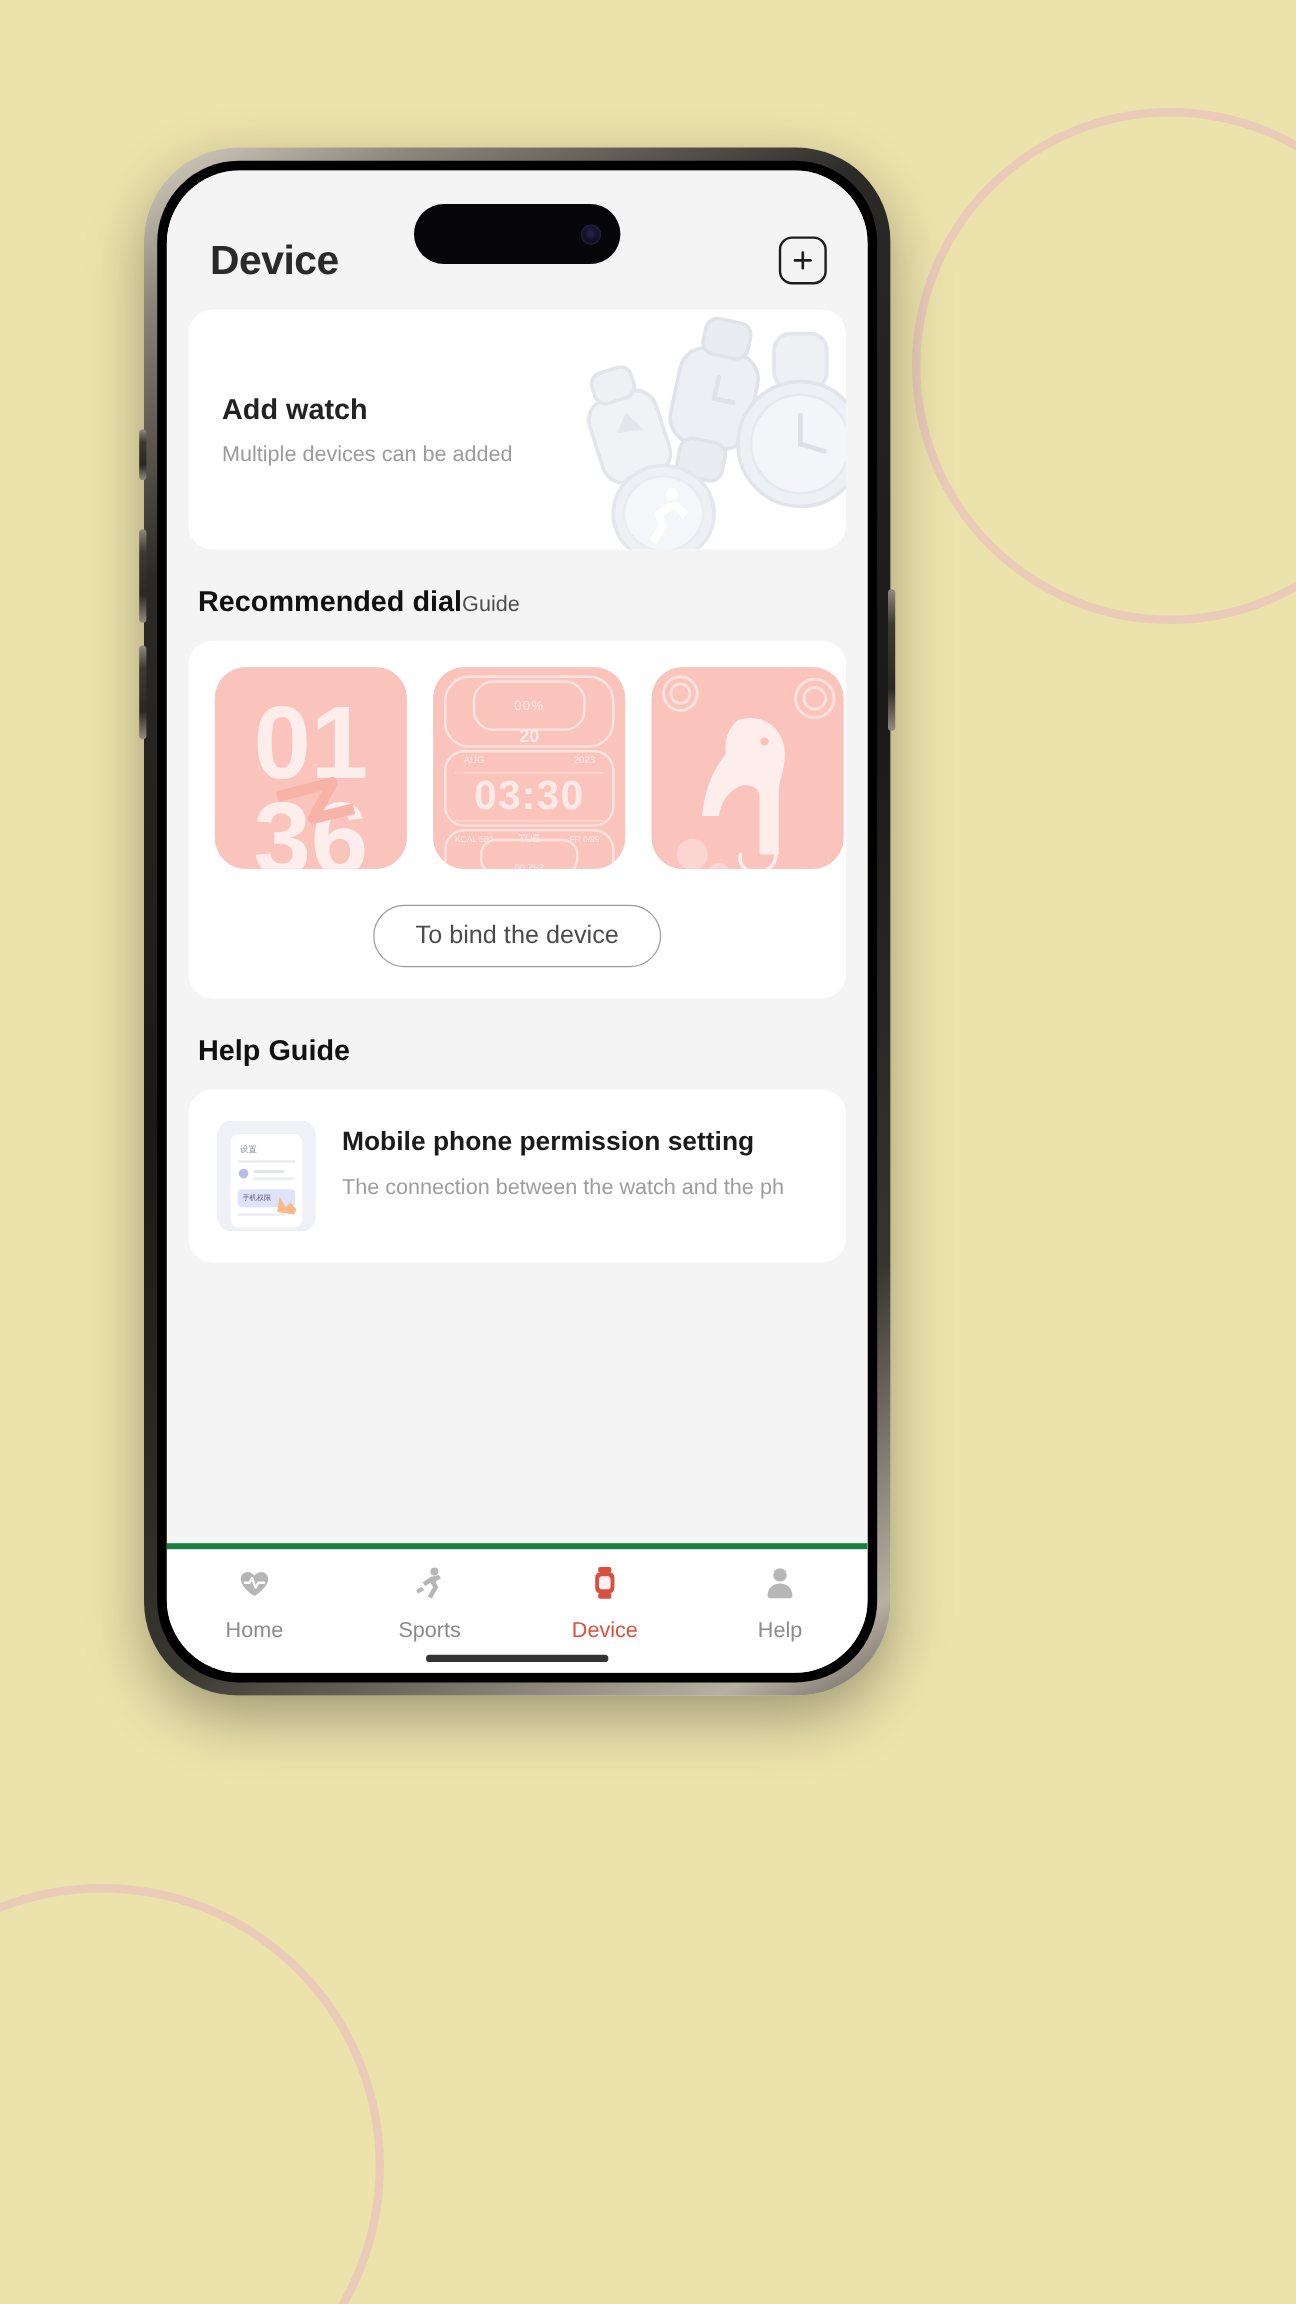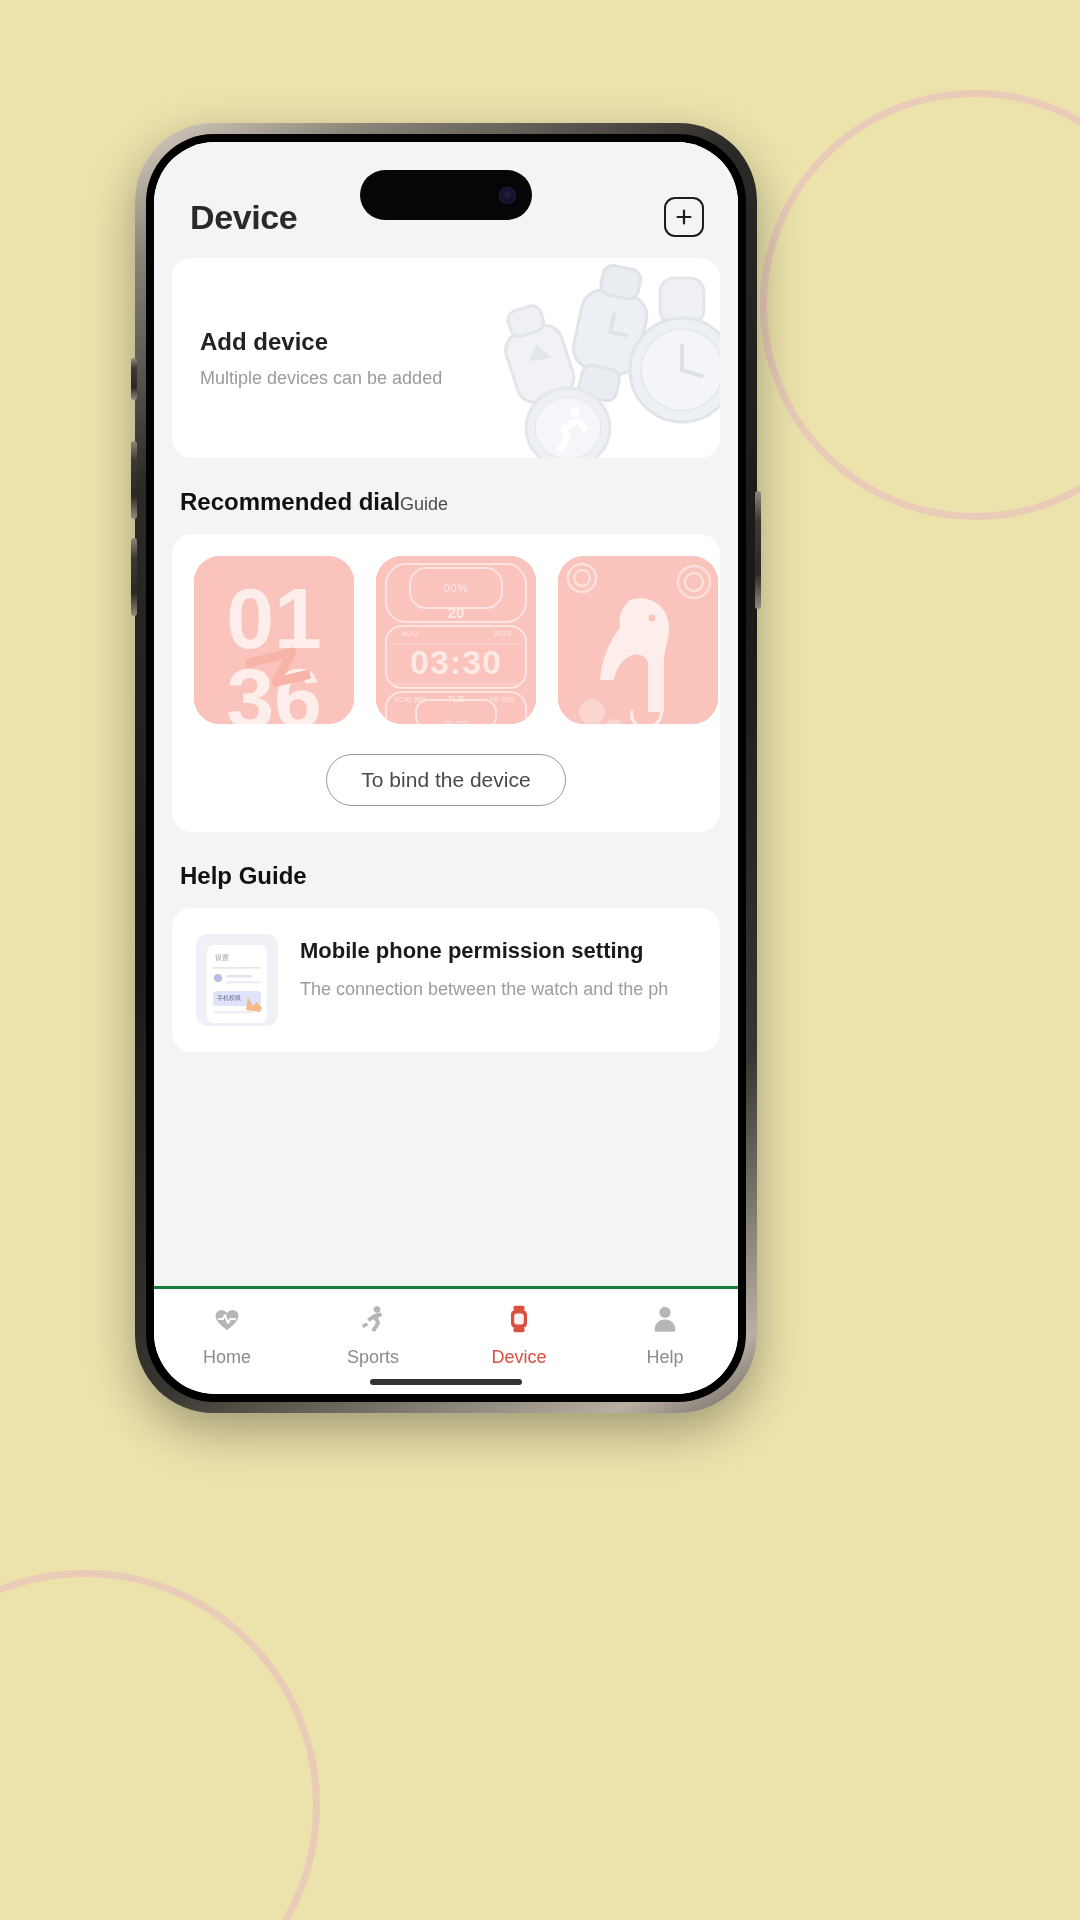--- a/index.html
+++ b/index.html
@@ -20,21 +20,21 @@
     border: 7px solid #e8c3bc;
     opacity: .75;
     pointer-events: none;
   }
   .bg-circle.c1 { width: 430px; height: 430px; right: -110px; top: 90px; }
   .bg-circle.c2 { width: 470px; height: 470px; left: -150px; bottom: -120px; }
 
   
   .phone {
     position: absolute;
-    left: 135px; top: 123px;
+    left: 120px; top: 123px;
     width: 622px; height: 1290px;
     border-radius: 78px;
     background: linear-gradient(150deg,#d9d2c4 0%,#8c857a 8%,#2c2a27 22%,#1a1917 50%,#37352f 78%,#b8b0a2 95%,#6d6660 100%);
     padding: 11px;
     box-shadow: 0 18px 50px rgba(0,0,0,.32);
   }
   .phone-inner {
     width: 100%; height: 100%;
     border-radius: 68px;
     background: #000;
@@ -186,21 +186,21 @@
     font-size: 18px; color: #9d9d9d; line-height: 1.45;
     white-space: nowrap; overflow: visible;
   }
   .help-text .d span { display:block; }
 
   
   .tabbar {
     flex: none;
     height: 108px;
     background: #fff;
-    border-top: 3px solid #15803d;
+    border-top: 5px solid #15803d;
     display: flex;
     padding-bottom: 12px;
   }
   .tab {
     flex: 1;
     display: flex; flex-direction: column; align-items: center; justify-content: center;
     gap: 9px;
     cursor: pointer;
   }
   .tab .lbl { font-size: 18px; color: #8b8b8b; }
@@ -237,21 +237,21 @@
               <line x1="10" y1="3.5" x2="10" y2="16.5" stroke="#1d1d1d" stroke-width="2.2" stroke-linecap="round"></line>
               <line x1="3.5" y1="10" x2="16.5" y2="10" stroke="#1d1d1d" stroke-width="2.2" stroke-linecap="round"></line>
             </svg>
           </span>
         </div>
       </div>
 
       <div class="content">
 
         <div class="card add-card">
-          <div class="title">Add device</div>
+          <div class="title">Add watch</div>
           <div class="sub">Multiple devices can be added</div>
           <div class="add-art">
             <svg width="300" height="200" viewBox="0 0 300 200">
               <g fill="none" stroke="#e7e9ec" stroke-width="3">
 
                 <g transform="rotate(-18 120 110)">
                   <rect x="92" y="70" width="58" height="72" rx="18" fill="#f0f2f5" stroke="#e2e5e9"></rect>
                   <rect x="104" y="48" width="34" height="26" rx="9" fill="#eef0f4" stroke="#e2e5e9"></rect>
                   <rect x="104" y="138" width="34" height="28" rx="9" fill="#eef0f4" stroke="#e2e5e9"></rect>
                   <path d="M112 100 l12 -14 l10 18" fill="#e3e6ea" stroke="none"></path>

